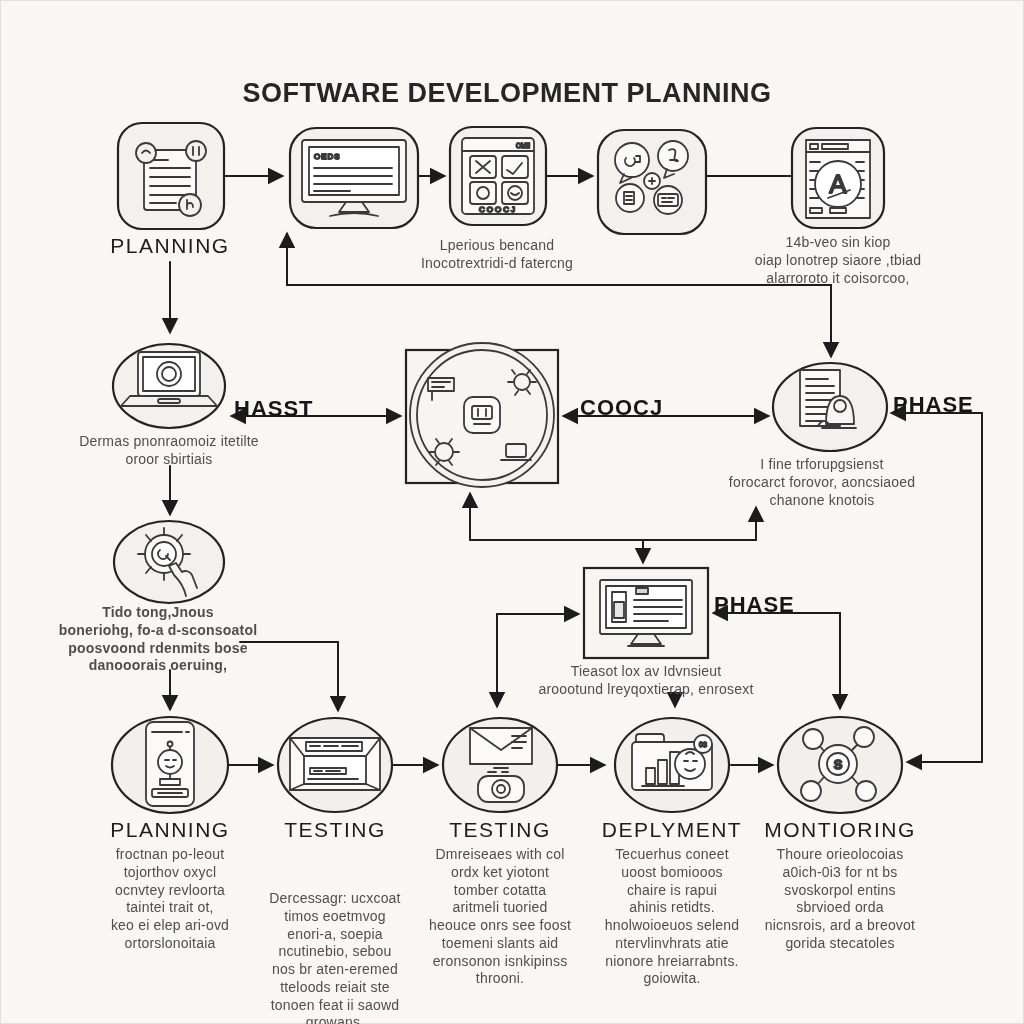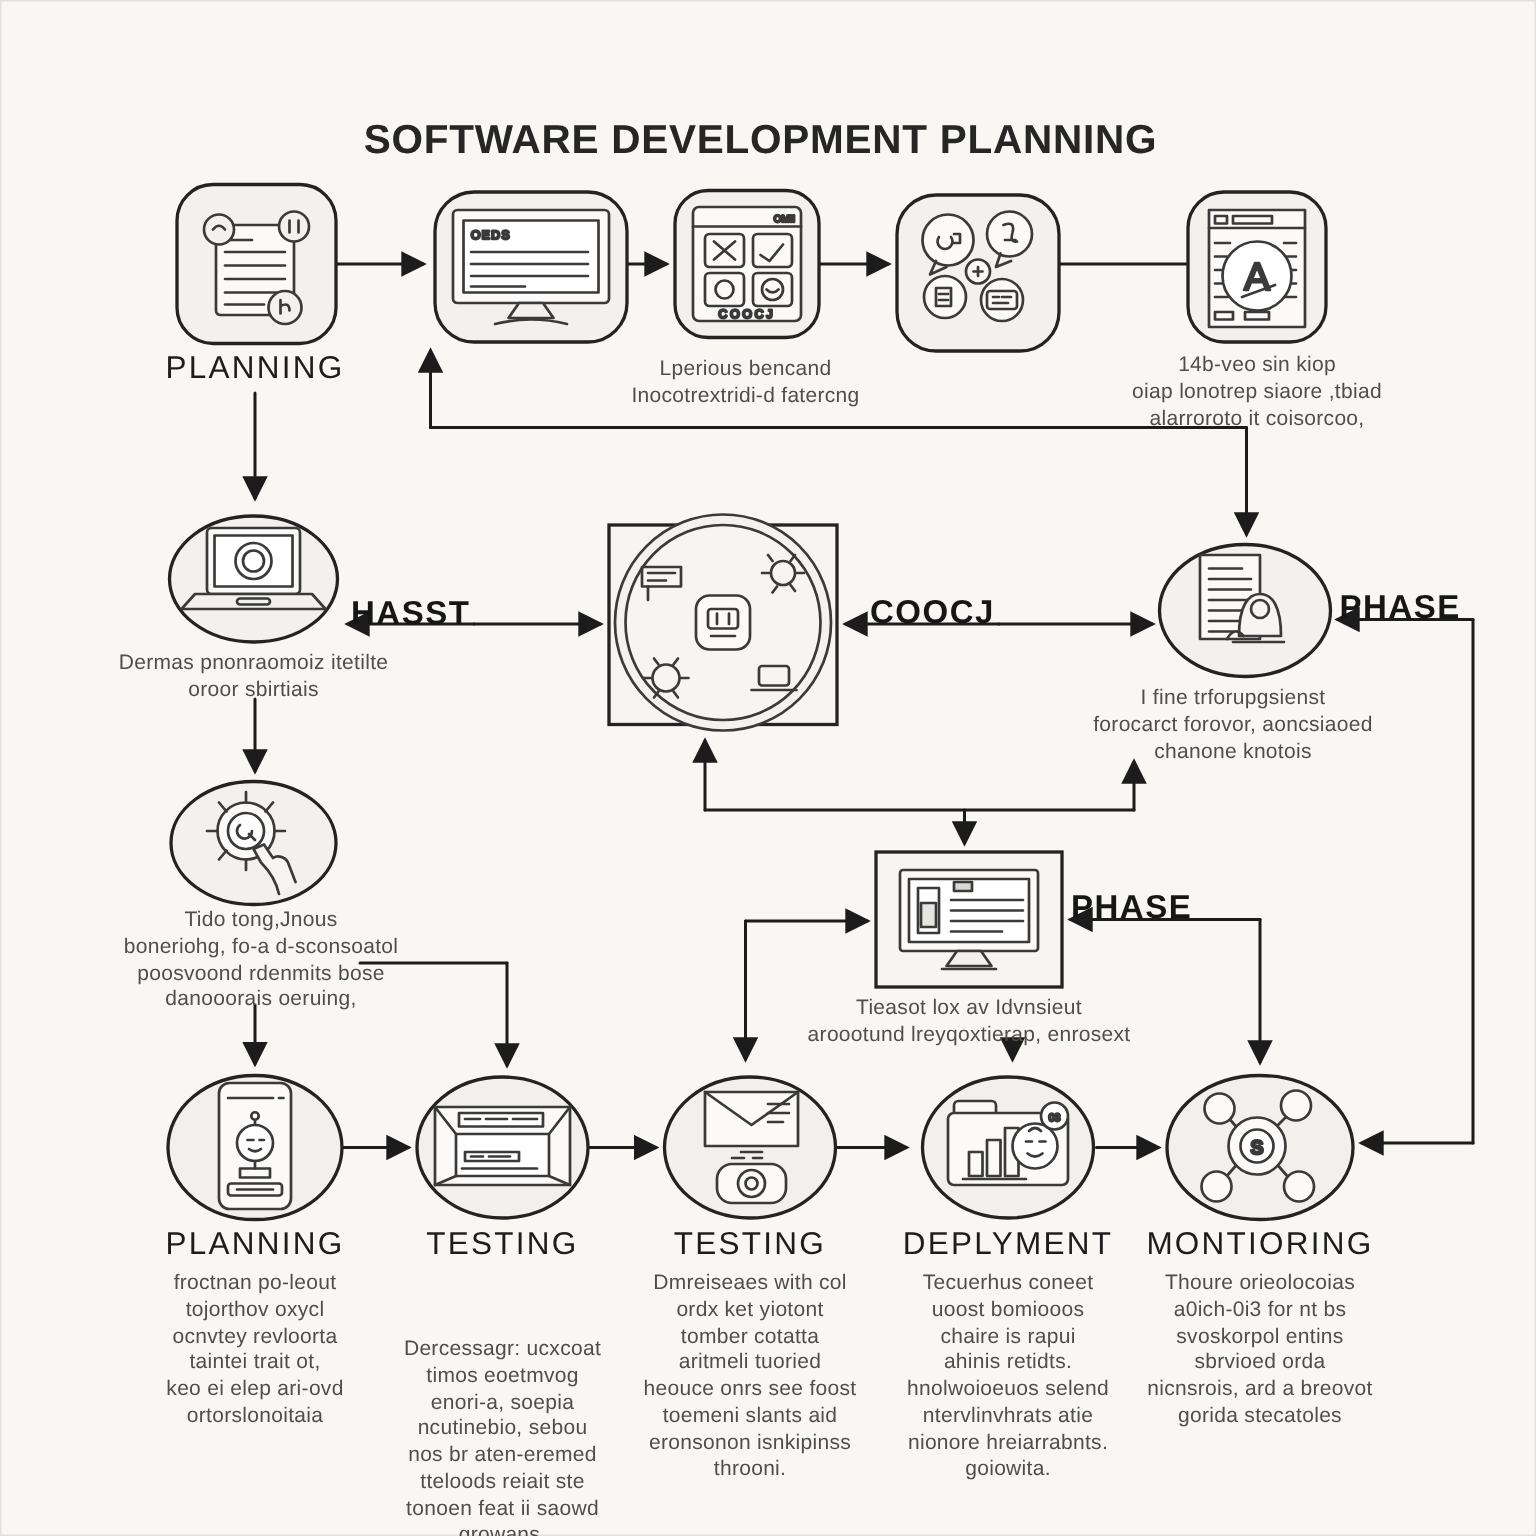--- a/index.html
+++ b/index.html
@@ -295,21 +295,21 @@
 <div class="edgelabel" style="left:234px;top:396px;">HASST</div>
 <div class="edgelabel" style="left:580px;top:395px;">COOCJ</div>
 <div class="edgelabel" style="left:893px;top:392px;">PHASE</div>
 <div class="edgelabel" style="left:714px;top:592px;">PHASE</div>
 
 <div class="cap" style="left:65px;top:433px;width:208px;">Dermas pnonraomoiz itetilte
 oroor sbirtiais</div>
 <div class="cap" style="left:712px;top:456px;width:220px;">I fine trforupgsienst
 forocarct forovor, aoncsiaoed
 chanone knotois</div>
-<div class="cap" style="left:64px;top:604px;width:220px;">Tido tong,Jnous
+<div class="cap" style="left:48px;top:604px;width:220px;font-weight:bold;">Tido tong,Jnous
 boneriohg, fo-a d-sconsoatol
 poosvoond rdenmits bose
 danooorais oeruing,</div>
 <div class="cap" style="left:536px;top:663px;width:220px;">Tieasot lox av Idvnsieut
 aroootund lreyqoxtierap, enrosext</div>
 
 <div class="biglabel" style="left:85px;top:818px;width:170px;">PLANNING</div>
 <div class="biglabel" style="left:250px;top:818px;width:170px;">TESTING</div>
 <div class="biglabel" style="left:415px;top:818px;width:170px;">TESTING</div>
 <div class="biglabel" style="left:587px;top:818px;width:170px;">DEPLYMENT</div>

